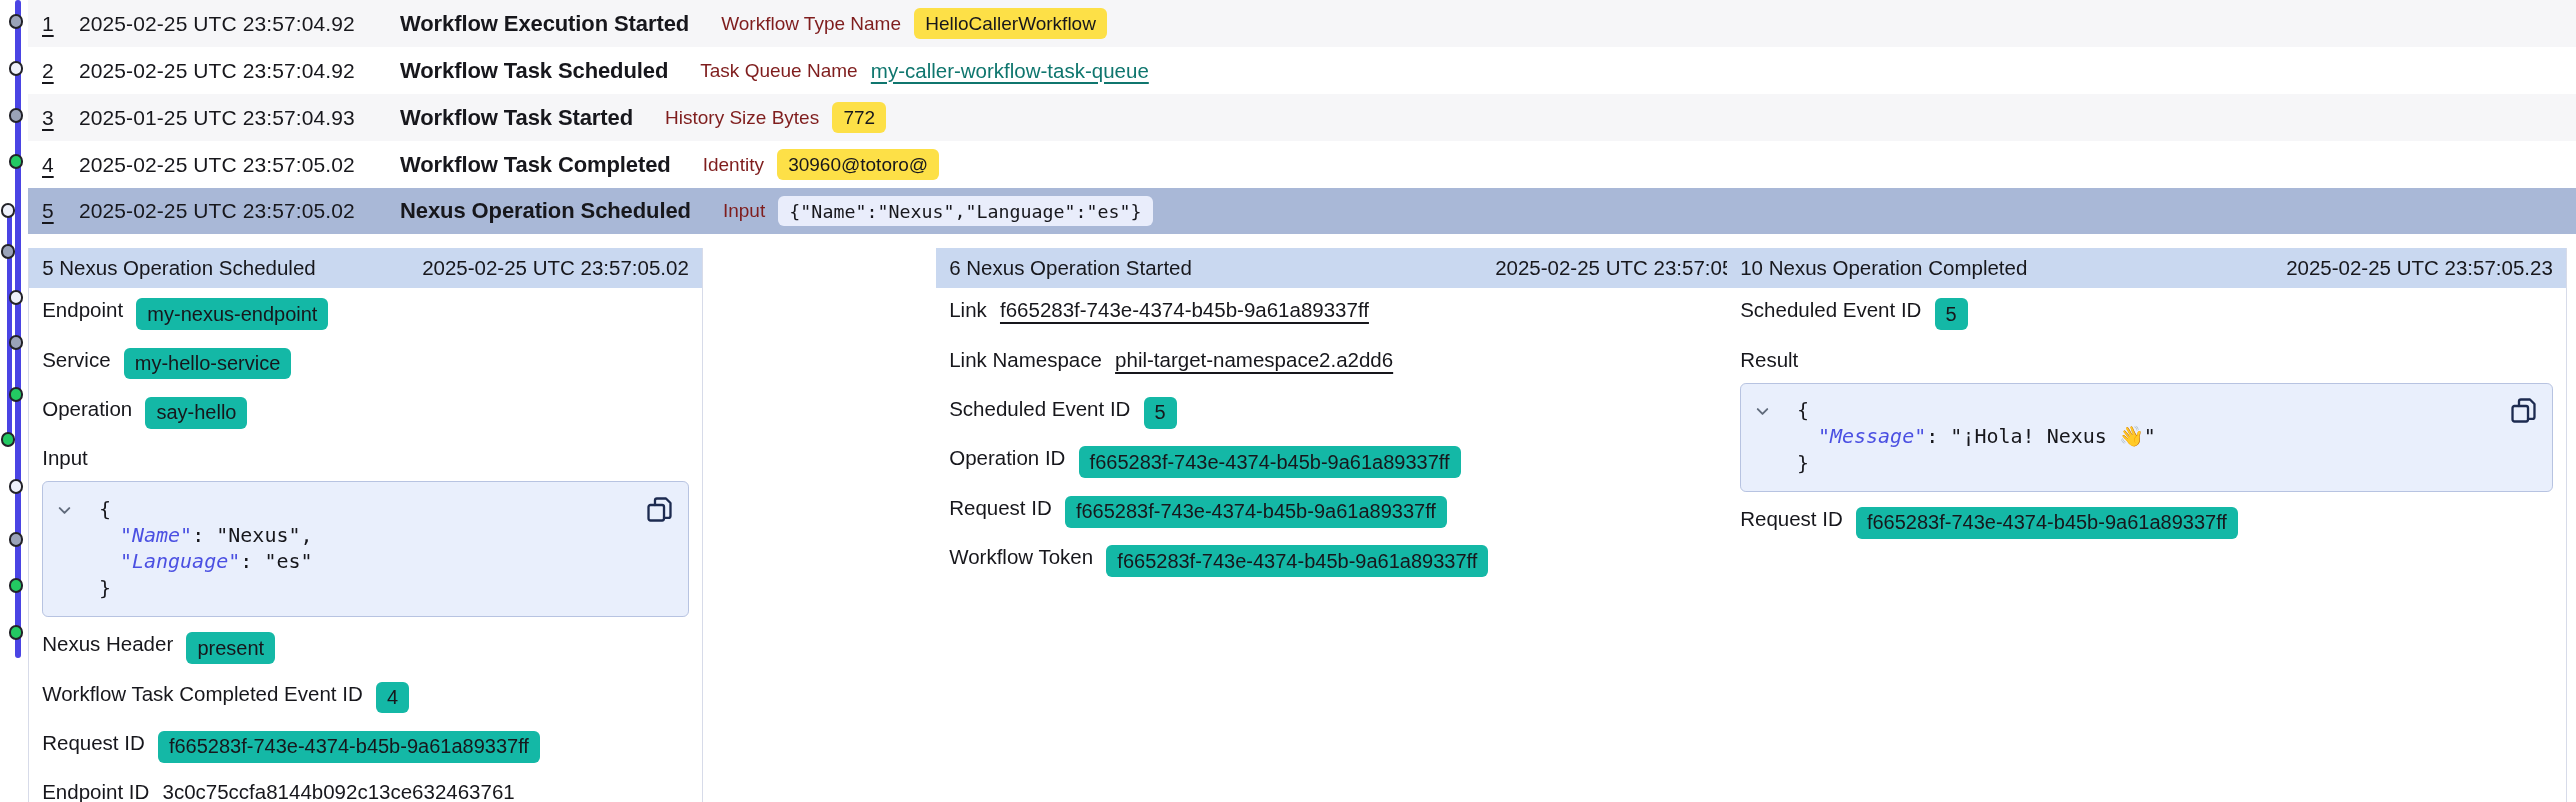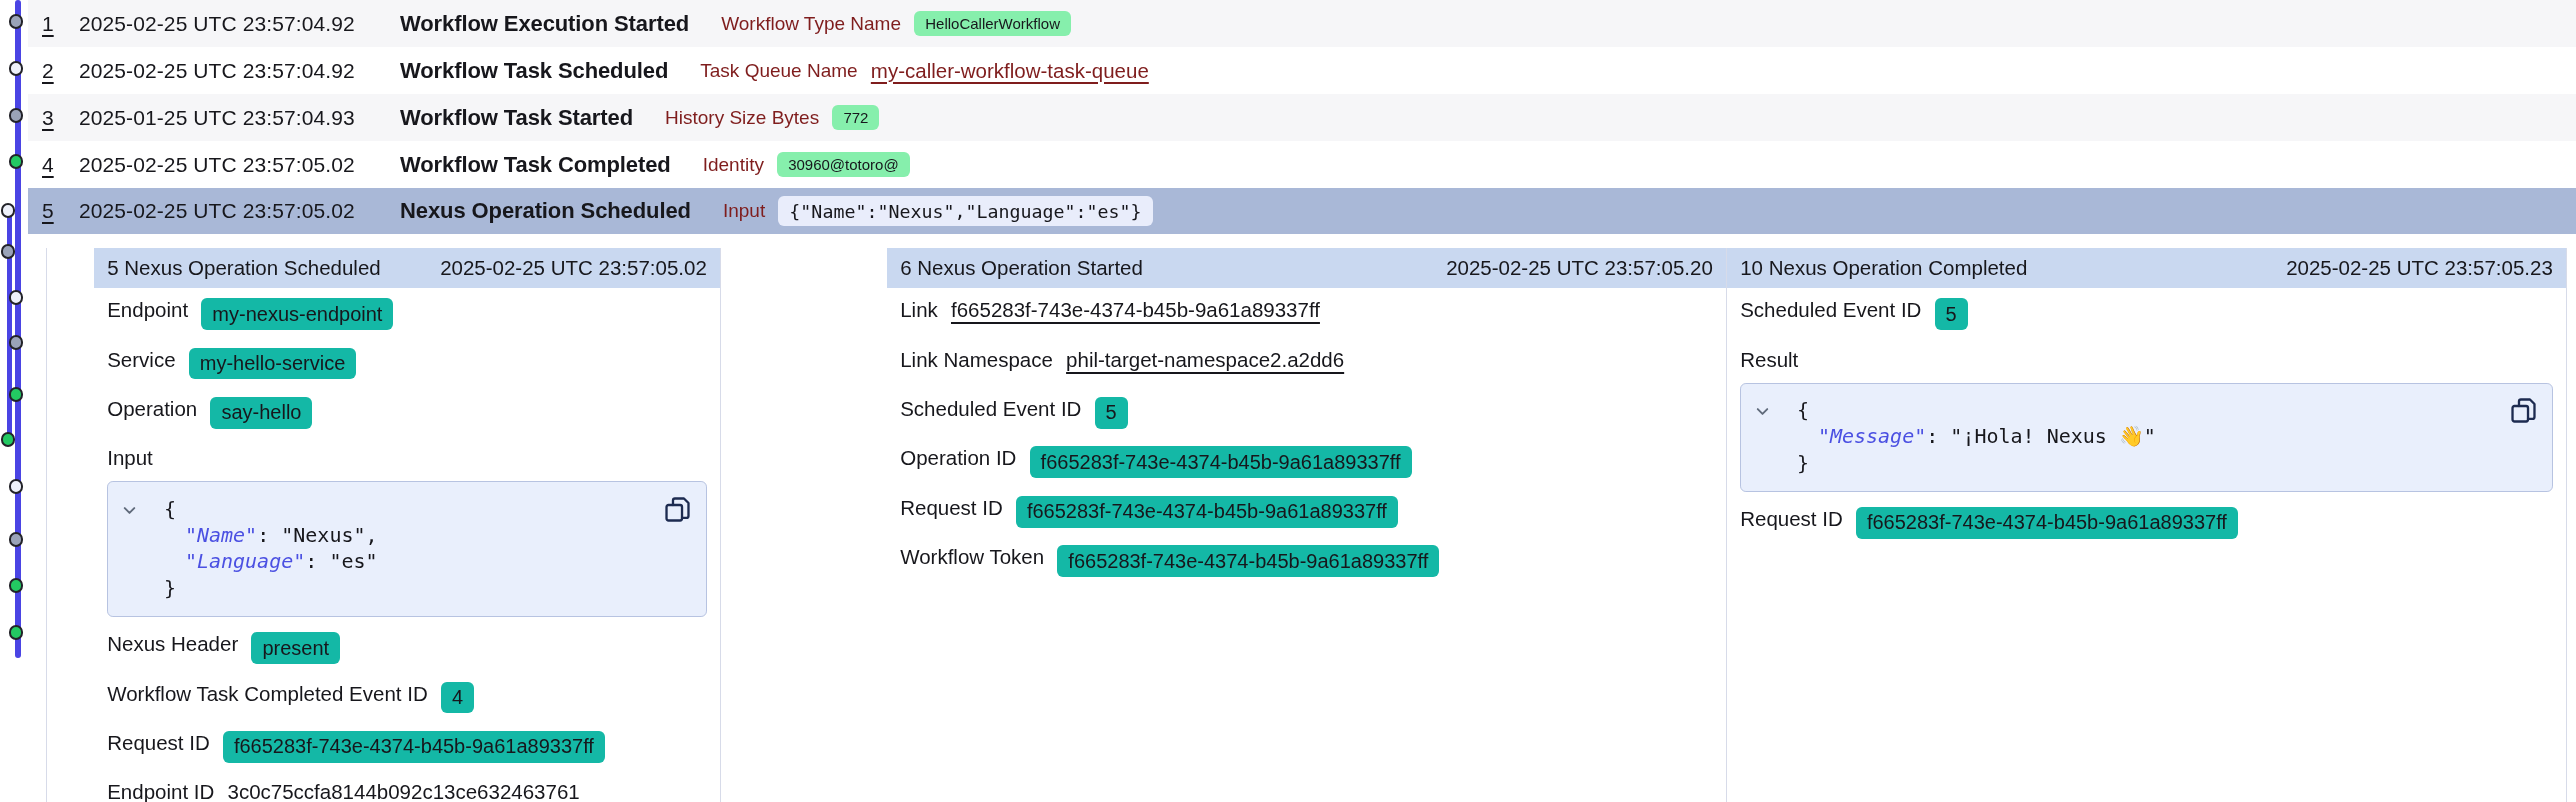--- a/index.html
+++ b/index.html
@@ -21,23 +21,23 @@
 
   
   .evt-row { position:absolute; left:28px; right:0; height:47px; display:flex; align-items:center; padding-left:14px; font-size:21px; }
   .evt-row.shade { background:#f6f6f8; }
   .evt-row.selected { background:#a9b8d7; height:46px; }
   .evt-num { width:37px; }
   .evt-num span { text-decoration:underline; text-underline-offset:4.4px; text-decoration-thickness:1.5px; }
   .evt-date { width:321px; letter-spacing:0.1px; }
   .evt-name { font-size:22px; font-weight:700; margin-right:32px; letter-spacing:-0.1px;text-align:right; }
   .attr-label { font-size:19px; margin-right:13.2px; color:#7f1d1d; }
-  .badge { background:#86efac; border-radius:5.9px; padding:4.4px 11px; font-size:15px; white-space:nowrap; }
+  .badge { background:#fde047; border-radius:5.9px; padding:4.4px 11px; font-size:19px; white-space:nowrap; }
   .badge-json { background:#e9edfb; font-family:"DejaVu Sans Mono", monospace; font-size:18.3px; }
-  .tlink { color:#7f1d1d; text-decoration:underline; text-underline-offset:4.4px; text-decoration-thickness:1.5px; cursor:pointer; }
+  .tlink { color:#0f766e; text-decoration:underline; text-underline-offset:4.4px; text-decoration-thickness:1.5px; cursor:pointer; }
 
   
   .panel { position:absolute; top:248px; bottom:0; background:#fff; border-right:1.5px solid #d7dbe9; }
   .panel.first { border-left:1.5px solid #d7dbe9; }
   .panel-head { height:40px; background:#c9d8f0; display:flex; align-items:center; justify-content:space-between; padding:0 13.2px; font-size:20.5px; }
   .panel-title { font-weight:500; }
   .panel-time { font-weight:400; }
   .panel-body { padding:10.3px 13.2px 0 13.2px; }
   .prow { display:flex; align-items:flex-start; gap:13.2px; min-height:34px; margin-bottom:15.4px; }
   .plabel { font-size:20.5px; white-space:nowrap; }
@@ -113,21 +113,21 @@
   </div>
 
   <div class="evt-row selected" style="top:188px">
     <span class="evt-num"><span>5</span></span>
     <span class="evt-date">2025-02-25 UTC 23:57:05.02</span>
     <span class="evt-name">Nexus Operation Scheduled</span>
     <span class="attr-label">Input</span>
     <span class="badge badge-json">{"Name":"Nexus","Language":"es"}</span>
   </div>
 
-  <section class="panel first" style="left:46px; width:675px;padding-left:47px;">
+  <section class="panel first" style="left:28px; width:675px;">
     <header class="panel-head">
       <span class="panel-title">5 Nexus Operation Scheduled</span>
       <span class="panel-time">2025-02-25 UTC 23:57:05.02</span>
     </header>
     <div class="panel-body">
       <div class="prow">
         <span class="plabel">Endpoint</span>
         <span class="pbadge">my-nexus-endpoint</span>
       </div>
       <div class="prow">
@@ -170,21 +170,21 @@
         <span class="plabel">Request ID</span>
         <span class="pbadge">f665283f-743e-4374-b45b-9a61a89337ff</span>
       </div>
       <div class="prow">
         <span class="plabel">Endpoint ID</span>
         <span class="plink">3c0c75ccfa8144b092c13ce632463761</span>
       </div>
     </div>
   </section>
 
-  <section class="panel" style="left:887px; width:840px;">
+  <section class="panel" style="left:936px; width:840px;">
     <header class="panel-head">
       <span class="panel-title">6 Nexus Operation Started</span>
       <span class="panel-time">2025-02-25 UTC 23:57:05.20</span>
     </header>
     <div class="panel-body">
       <div class="prow">
         <span class="plabel">Link</span>
         <span class="plink">f665283f-743e-4374-b45b-9a61a89337ff</span>
       </div>
       <div class="prow">

